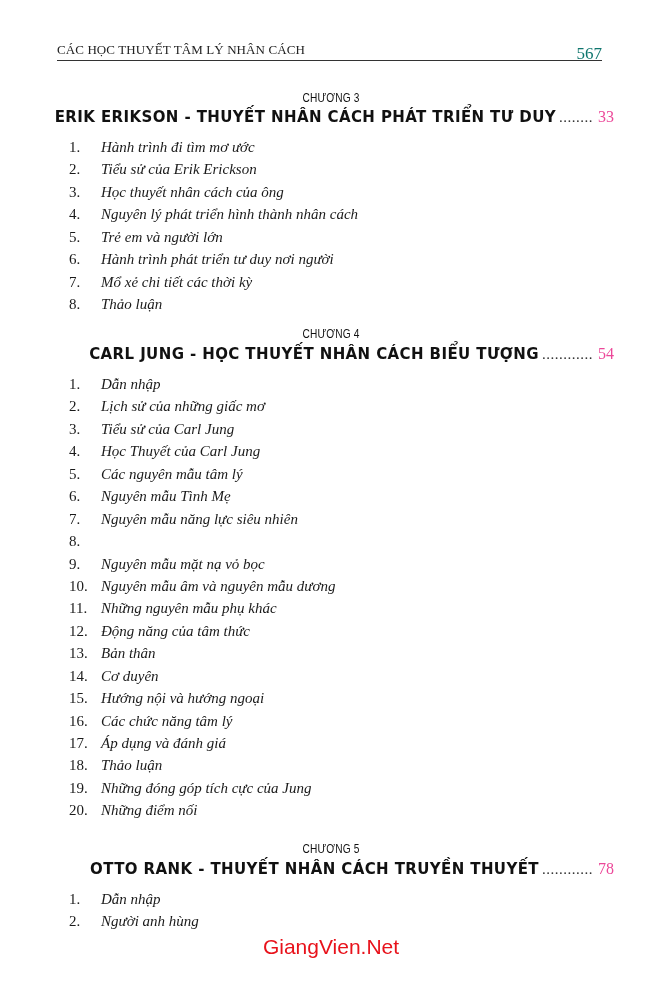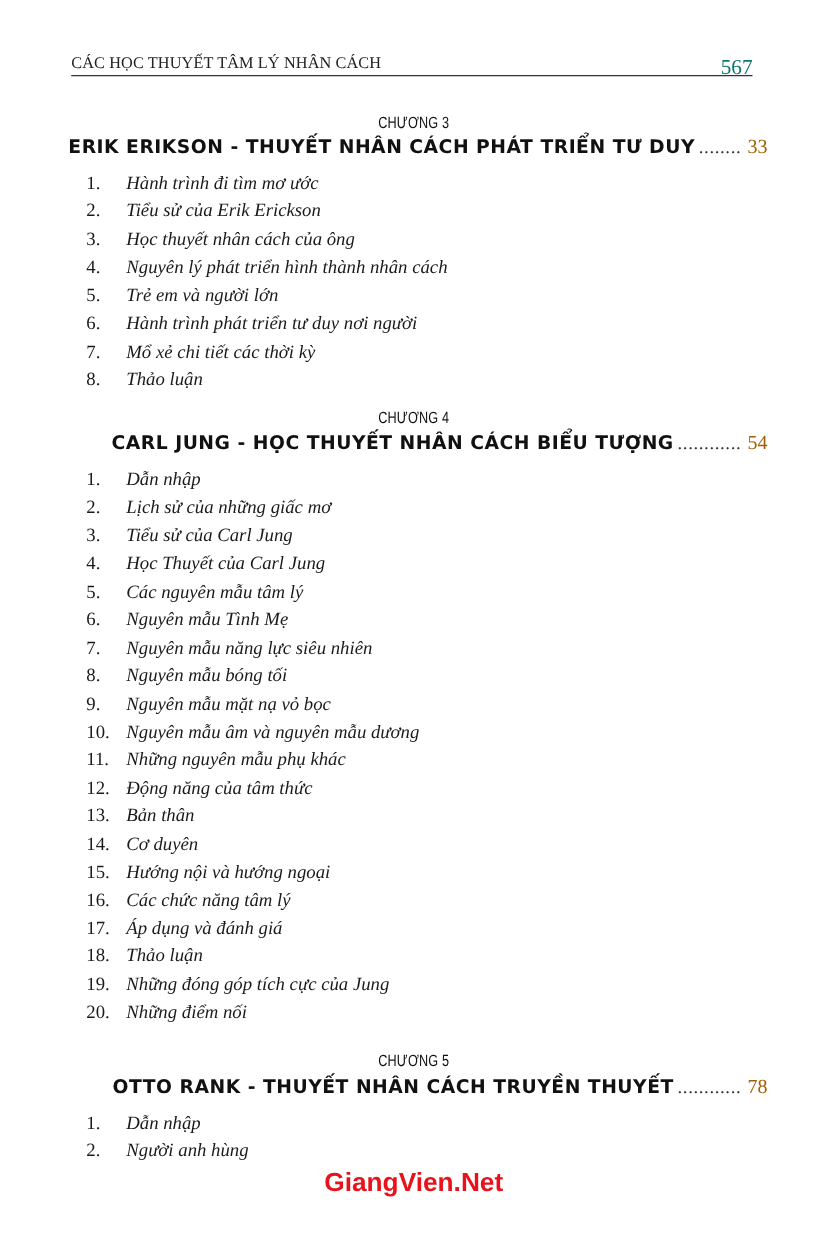--- a/index.html
+++ b/index.html
@@ -69,21 +69,21 @@
     .leader {
       font-family: "Liberation Serif", serif;
       font-size: 15px;
       color: #333;
       letter-spacing: 0.5px;
       margin-left: 3px;
     }
     .chapter-page {
       font-family: "Liberation Serif", serif;
       font-size: 16px;
-      color: #a16207;
+      color: #ec4899;
       margin-left: 5px;
     }
     .toc-list {
       position: absolute;
       left: 69px;
       margin: 0;
       padding: 0;
       list-style: none;
     }
     .toc-item {
@@ -106,21 +106,20 @@
     }
     .watermark {
       position: absolute;
       left: 0;
       width: 662px;
       top: 935px;
       text-align: center;
       font-family: "Liberation Sans", sans-serif;
       font-size: 21px;
       color: #e8121b;
-      font-weight: bold;
     }
   </style>
 </head>
 <body>
 
 <div class="page-header">
   <span class="running-title">CÁC HỌC THUYẾT TÂM LÝ NHÂN CÁCH</span>
   <span class="page-number">567</span>
 </div>
 
@@ -195,21 +194,20 @@
   <li class="toc-item">
       <span class="toc-num">6.</span>
       <span class="toc-text">Nguyên mẫu Tình Mẹ</span>
     </li>
   <li class="toc-item">
       <span class="toc-num">7.</span>
       <span class="toc-text">Nguyên mẫu năng lực siêu nhiên</span>
     </li>
   <li class="toc-item">
       <span class="toc-num">8.</span>
-      <span class="toc-text">Nguyên mẫu bóng tối</span>
     </li>
   <li class="toc-item">
       <span class="toc-num">9.</span>
       <span class="toc-text">Nguyên mẫu mặt nạ vỏ bọc</span>
     </li>
   <li class="toc-item">
       <span class="toc-num">10.</span>
       <span class="toc-text">Nguyên mẫu âm và nguyên mẫu dương</span>
     </li>
   <li class="toc-item">

